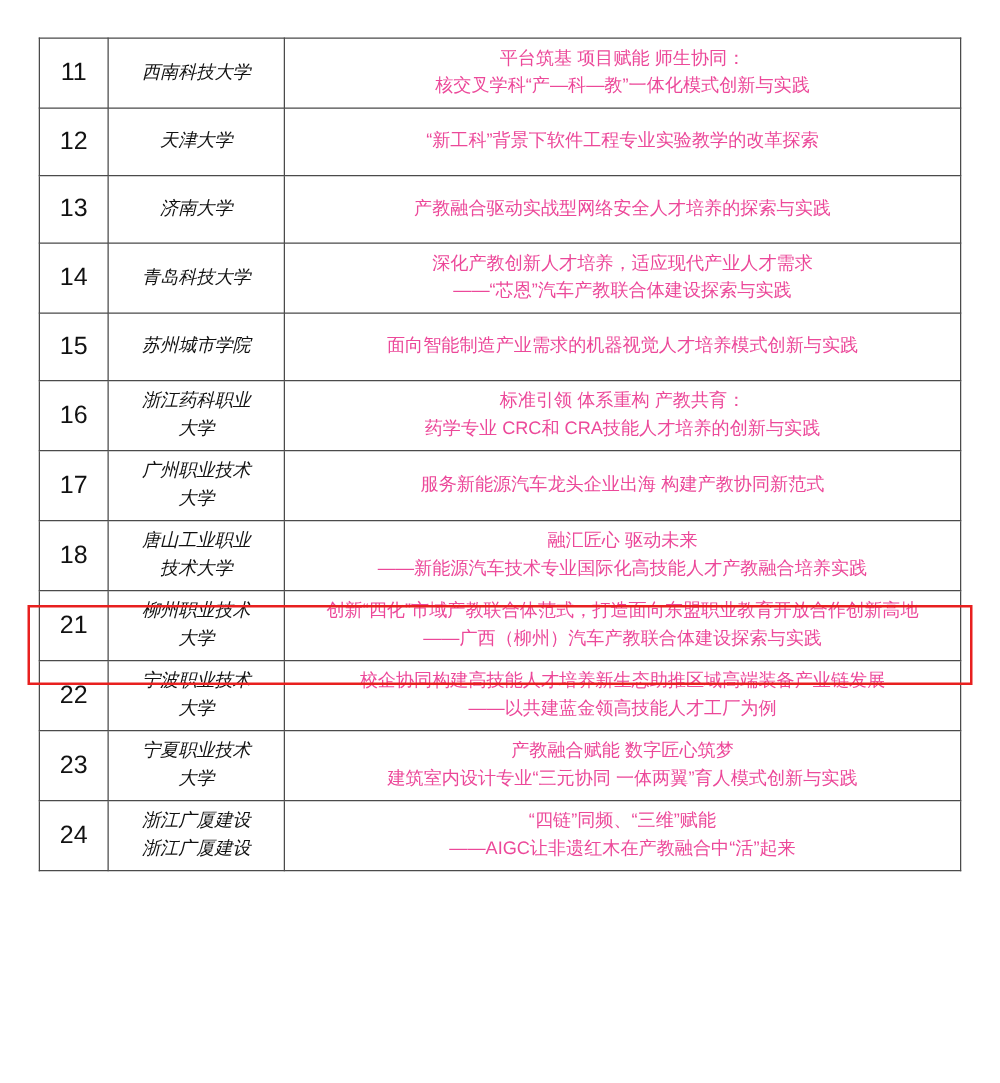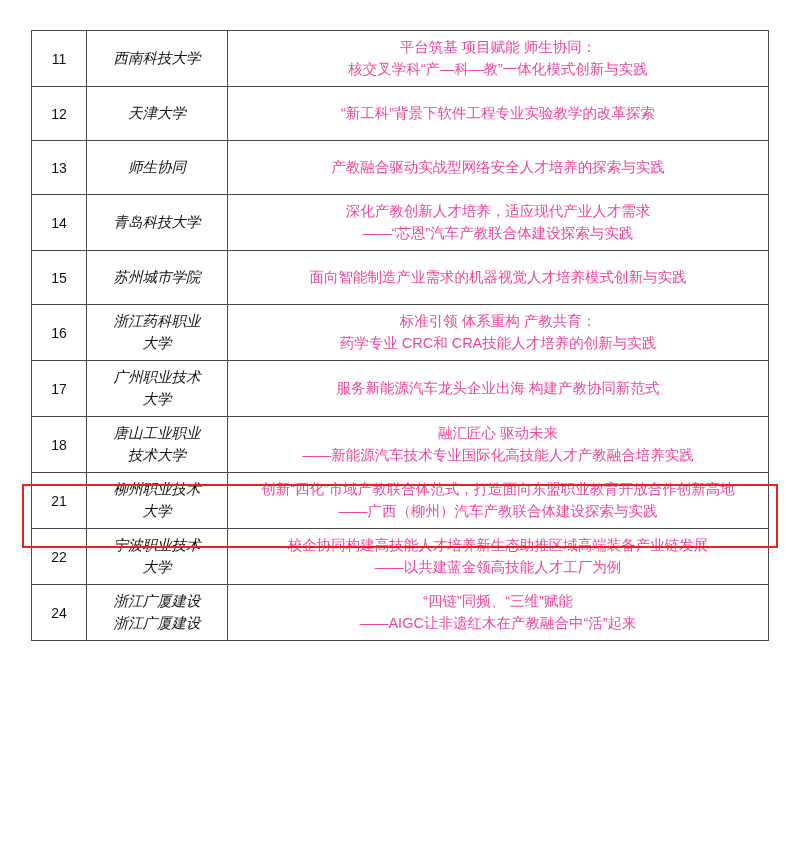--- a/index.html
+++ b/index.html
@@ -31,21 +31,21 @@
     table-layout: fixed;
   }
   table.doc-table td {
     border: 1px solid #4a4a4a;
     padding: 0;
     vertical-align: middle;
     text-align: center;
   }
   td.col-num {
     width: 54px;
-    font-size: 14px;
+    font-size: 20px;
     color: #111;
   }
   td.col-org {
     width: 140px;
     font-size: 14.5px;
     line-height: 1.45;
     color: #111;
     padding: 4px 6px;
     font-style: italic;
   }
@@ -98,21 +98,21 @@
           <span class="line">天津大学</span>
         </td>
         <td class="col-title">
           <span class="line">“新工科”背景下软件工程专业实验教学的改革探索</span>
         </td>
       </tr>
 
       <tr class="row-h2">
         <td class="col-num"><span>13</span></td>
         <td class="col-org">
-          <span class="line">师生协同</span>
+          <span class="line">济南大学</span>
         </td>
         <td class="col-title">
           <span class="line">产教融合驱动实战型网络安全人才培养的探索与实践</span>
         </td>
       </tr>
 
       <tr class="row-h1">
         <td class="col-num"><span>14</span></td>
         <td class="col-org">
           <span class="line">青岛科技大学</span>
@@ -187,20 +187,31 @@
         <td class="col-org">
           <span class="line">宁波职业技术</span>
           <span class="line">大学</span>
         </td>
         <td class="col-title">
           <span class="line">校企协同构建高技能人才培养新生态助推区域高端装备产业链发展</span>
           <span class="line">——以共建蓝金领高技能人才工厂为例</span>
         </td>
       </tr>
 
+      <tr class="row-h1">
+        <td class="col-num"><span>23</span></td>
+        <td class="col-org">
+          <span class="line">宁夏职业技术</span>
+          <span class="line">大学</span>
+        </td>
+        <td class="col-title">
+          <span class="line">产教融合赋能  数字匠心筑梦</span>
+          <span class="line">建筑室内设计专业“三元协同  一体两翼”育人模式创新与实践</span>
+        </td>
+      </tr>
 
       <tr class="row-h1">
         <td class="col-num"><span>24</span></td>
         <td class="col-org">
           <span class="line">浙江广厦建设</span>
           <span class="line">浙江广厦建设</span>
         </td>
         <td class="col-title">
           <span class="line">“四链”同频、“三维”赋能</span>
           <span class="line">——AIGC让非遗红木在产教融合中“活”起来</span>

